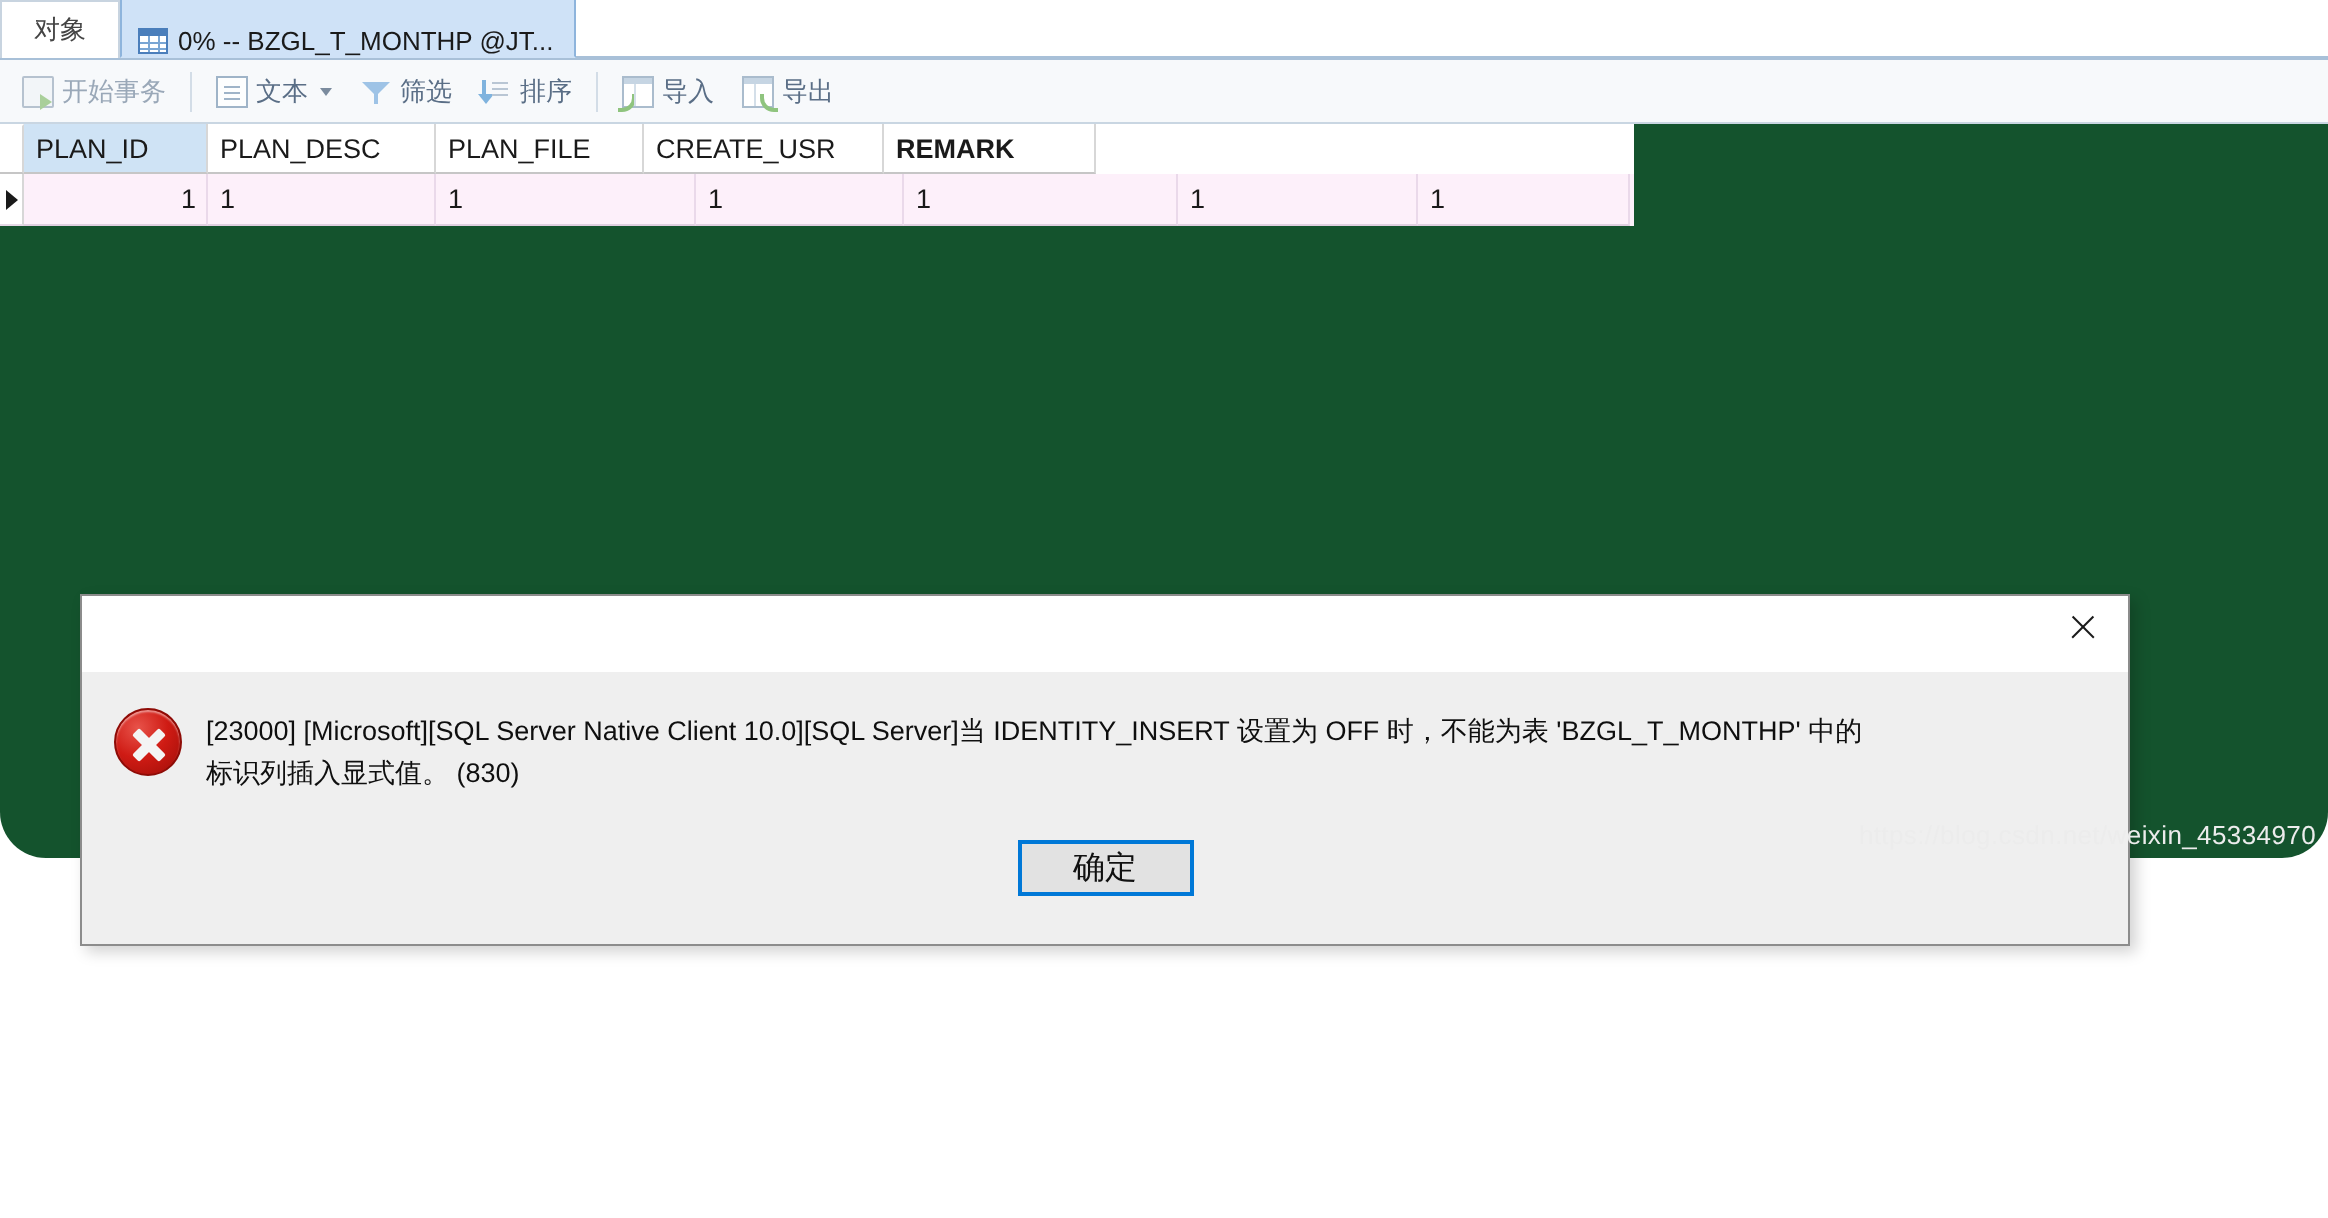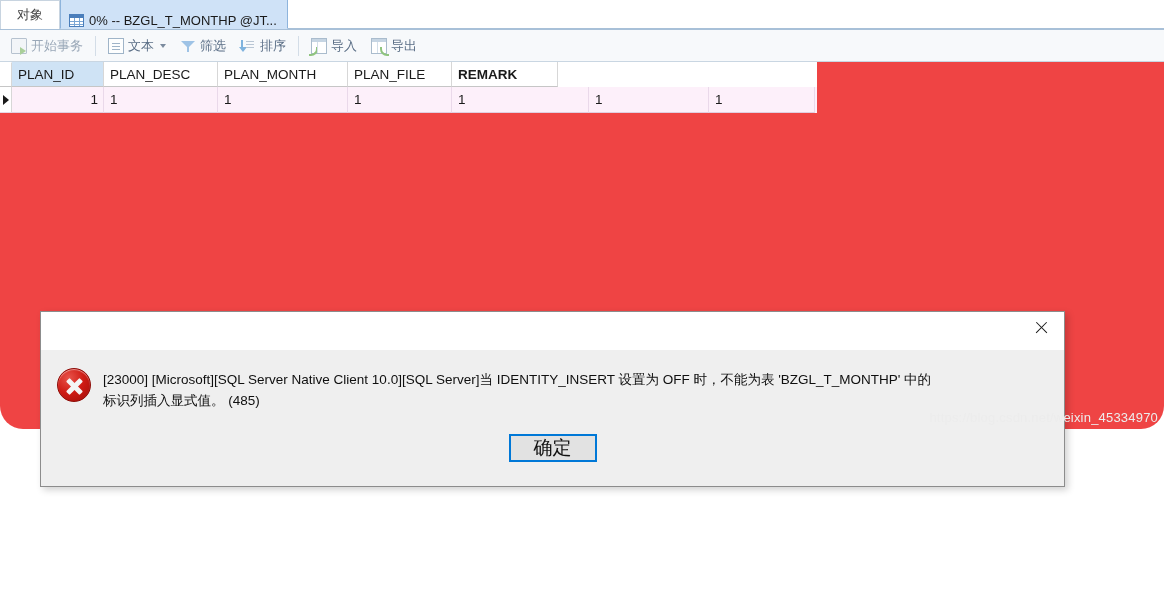--- a/index.html
+++ b/index.html
@@ -2,21 +2,21 @@
 <html><head>
 <meta charset="utf-8">
 <style>
   * { box-sizing: border-box; margin: 0; padding: 0; }
   html, body {
     width: 1164px; height: 609px;
     background: #ffffff;
     font-family: "Liberation Sans", "DejaVu Sans", sans-serif;
     overflow: hidden;
   }
-  #app { position: relative; width: 1164px; height: 429px; background: #ef4444; border-radius: 23px; }
+  #app { position: relative; width: 1164px; height: 429px; background: #14532d; border-radius: 23px; }
 
   
   .tabstrip {
     position: absolute; left: 0; top: 0; width: 1164px; height: 30px;
     background: #eef2f7;
     border-bottom: 1px solid #a8c0d8;
     display: flex; align-items: flex-end;
   }
   .tab {
     height: 29px; display: flex; align-items: center;
@@ -172,21 +172,21 @@
     height: 26px; display: flex; align-items: center; flex: none;
     border-right: 1px solid #ead9ea; border-bottom: 1px solid #e0cfe0;
     background: #fdf0fa; color: #1a1a1a; padding: 0 6px;
     white-space: nowrap; overflow: hidden;
     font-size: 13.5px;
   }
   .gr-cell.numcell { justify-content: flex-end; padding-right: 5px; }
 
   
   .dialog {
-    position: absolute; left: 40px; top: 311px; width: 1025px; height: 176px;
+    position: absolute; left: 40px; top: 297px; width: 1025px; height: 176px;
     background: #efefef;
     border: 1px solid #8c8c8c;
     box-shadow: 3px 3px 7px rgba(0,0,0,0.18);
   }
   .dlg-titlebar {
     height: 38px; background: #ffffff;
     display: flex; align-items: flex-start; justify-content: flex-end;
     border-bottom: 1px solid #ffffff;
   }
   .dlg-close {
@@ -225,21 +225,21 @@
 
   .dlg-buttons {
     position: absolute; left: 0; right: 0; top: 122px;
     display: flex; justify-content: center;
   }
   .btn-ok {
     min-width: 88px; height: 28px;
     background: #e2e2e2;
     border: 2px solid #0078d7;
     display: flex; align-items: center; justify-content: center;
-    font-size: 19px; color: #111;
+    font-size: 16px; color: #111;
     cursor: default;
   }
 
   
   .watermark {
     position: absolute; right: 6px; bottom: 4px;
     font-size: 13px; color: #ececec;
     letter-spacing: 0.2px;
     user-select: none;
   }
@@ -305,22 +305,22 @@
         </span>
       <span class="tlabel">导出</span>
     </div>
   </div>
 
   <div class="grid">
     <div class="grid-header" id="grid-header">
       <div class="gh-corner"></div>
     <div class="gh-cell sel" style="width: 92px;">PLAN_ID</div>
         <div class="gh-cell" style="width: 114px; text-align: right;">PLAN_DESC</div>
-        <div class="gh-cell" style="width: 130px;">PLAN_MONTH</div>
         <div class="gh-cell" style="width: 104px;">PLAN_FILE</div>
+        <div class="gh-cell" style="width: 120px;">CREATE_USR</div>
         <div class="gh-cell" style="width: 106px; font-weight: bold;">REMARK</div>
       </div>
     <div id="grid-body">
         <div class="grid-row">
           <div class="gr-ind"></div>
           <div class="gr-cell numcell" style="width: 92px;">1</div>
           <div class="gr-cell" style="width: 114px;">1</div>
           <div class="gr-cell" style="width: 130px;">1</div>
           <div class="gr-cell" style="width: 104px;">1</div>
           <div class="gr-cell" style="width: 137px;">1</div>
@@ -336,21 +336,21 @@
         <span class="x-glyph"></span>
       </div>
     </div>
 
     <div class="dlg-body">
       <div class="err-icon">
         <div class="err-circle"></div>
       </div>
       <div class="err-text">
         <div>[23000] [Microsoft][SQL Server Native Client 10.0][SQL Server]当 IDENTITY_INSERT 设置为 OFF 时，不能为表 'BZGL_T_MONTHP' 中的</div>
-        <div class="err-line2">标识列插入显式值。 (485)</div>
+        <div class="err-line2">标识列插入显式值。 (830)</div>
       </div>
     </div>
 
     <div class="dlg-buttons">
       <div class="btn-ok">确定</div>
     </div>
   </div>
 
   <div class="watermark">https://blog.csdn.net/weixin_45334970</div>
 

